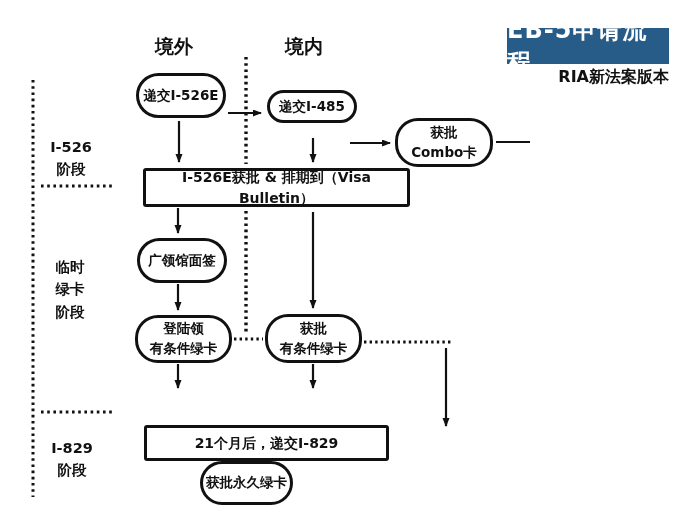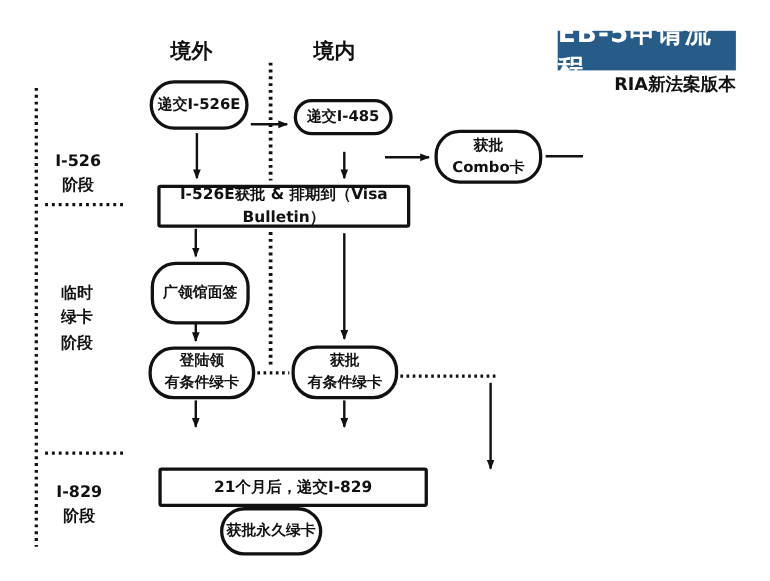--- a/index.html
+++ b/index.html
@@ -85,23 +85,23 @@
 阶段</div>
 
   <div class="node pill" style="left:136px;top:73px;width:90px;height:45px;">递交I-526E</div>
 
   <div class="node pill" style="left:267px;top:90px;width:90px;height:33px;">递交I-485</div>
 
   <div class="node pill" style="left:395px;top:118px;width:98px;height:49px;">获批
 Combo卡</div>
 
 
-  <div class="node bar" style="left:143px;top:168px;width:230px;height:39px;">I-526E获批 &amp; 排期到（Visa Bulletin）</div>
+  <div class="node bar" style="left:143px;top:168px;width:267px;height:39px;">I-526E获批 &amp; 排期到（Visa Bulletin）</div>
 
-  <div class="node pill" style="left:137px;top:238px;width:90px;height:57px;">广领馆面签</div>
+  <div class="node pill" style="left:137px;top:238px;width:90px;height:45px;">广领馆面签</div>
 
   <div class="node pill" style="left:135px;top:315px;width:97px;height:48px;">登陆领
 有条件绿卡</div>
 
   <div class="node pill" style="left:265px;top:314px;width:97px;height:49px;">获批
 有条件绿卡</div>
 
   <div class="node bar" style="left:144px;top:393px;width:245px;height:36px;margin-top:32px;">21个月后，递交I-829</div>
 
   <div class="node pill" style="left:200px;top:461px;width:93px;height:44px;text-align:center;">获批永久绿卡</div>

